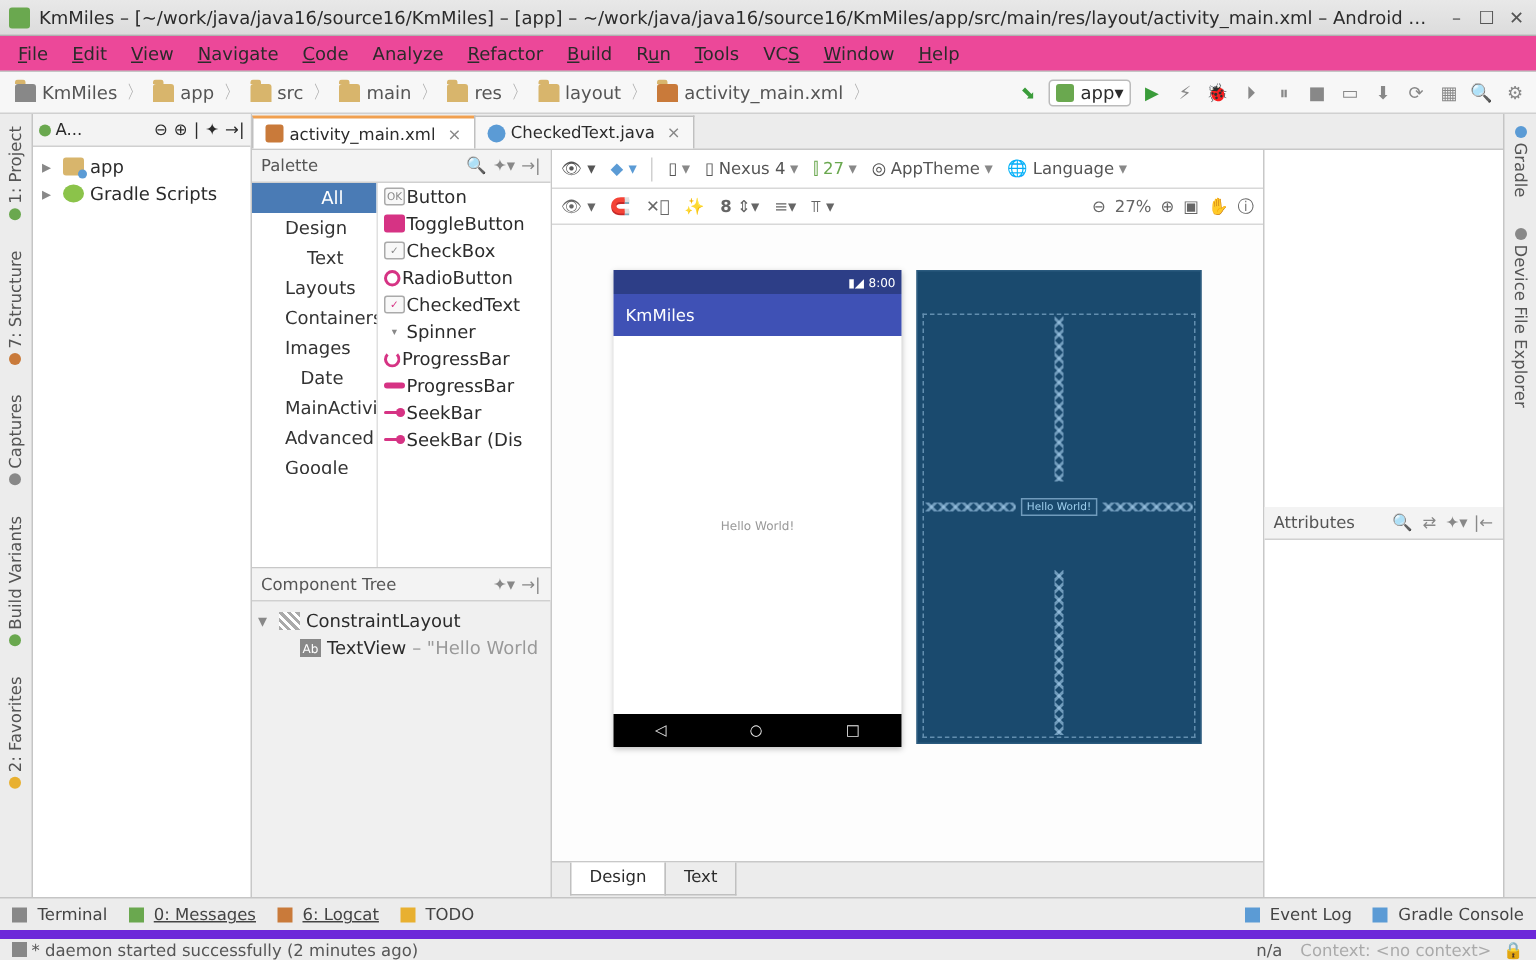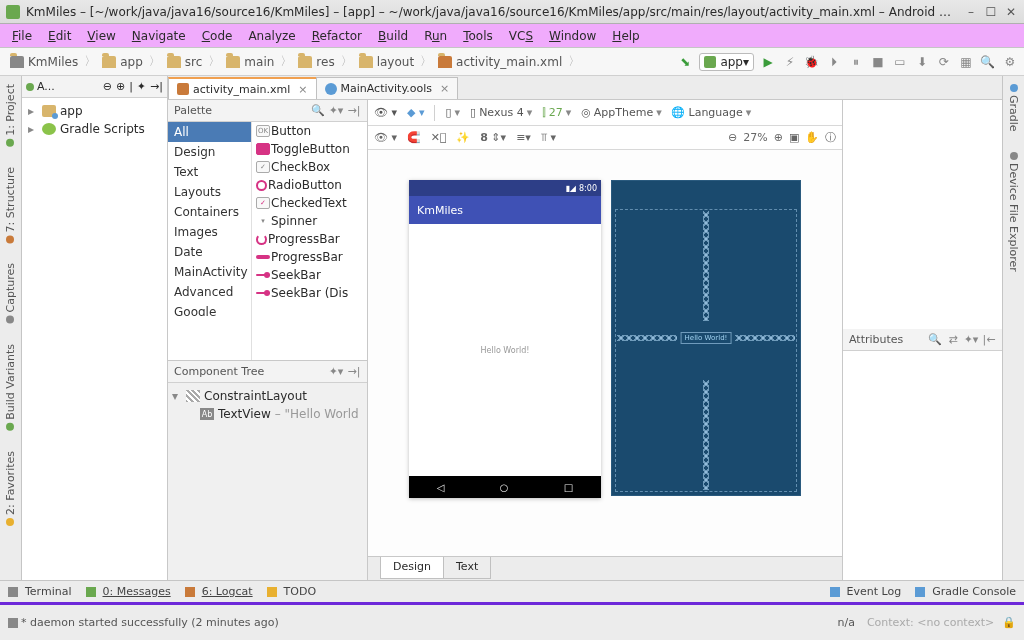--- a/index.html
+++ b/index.html
@@ -5,21 +5,21 @@
 * { box-sizing: border-box; margin: 0; padding: 0; font-family: "DejaVu Sans", "Segoe UI", Arial, sans-serif; }
 body { width: 1024px; height: 640px; overflow: hidden; background: #f0f0f0; font-size: 12px; color: #2b2b2b; display: flex; flex-direction: column; }
 
 
 .titlebar { height: 24px; background: linear-gradient(#e8e8e8,#dcdcdc); display: flex; align-items: center; padding: 0 6px; border-bottom: 1px solid #b0b0b0; }
 .titlebar .ticon { width: 14px; height: 14px; margin-right: 6px; background: #6aa84f; border-radius: 2px; display:inline-block; }
 .titlebar .title { flex: 1; font-size: 12px; white-space: nowrap; overflow: hidden; text-overflow: ellipsis; }
 .titlebar .winbtn { width:14px; height:14px; margin-left:6px; display:flex; align-items:center; justify-content:center; color:#555; }
 
 
-.menubar { height: 24px; background: #f0abfc; display:flex; align-items:center; padding: 0 4px; border-bottom:1px solid #c5c5c5; }
+.menubar { height: 24px; background: #ec4899; display:flex; align-items:center; padding: 0 4px; border-bottom:1px solid #c5c5c5; }
 .menubar .mitem { padding: 2px 8px; cursor: default; }
 .menubar .mitem u { text-decoration: underline; }
 
 
 .navrow { height: 28px; background:#f7f7f7; border-bottom:1px solid #d0d0d0; display:flex; align-items:center; padding:0 6px; }
 .crumbs { display:flex; align-items:center; flex:1; overflow:hidden; }
 .crumb { display:flex; align-items:center; padding:0 4px; color:#555; }
 .crumb .ficon { width:14px; height:12px; background:#d8b56c; border-radius:2px 2px 0 0; margin-right:4px; position:relative; }
 .crumb .ficon::before { content:""; position:absolute; top:-3px; left:0; width:7px; height:3px; background:#d8b56c; border-radius:2px 2px 0 0; }
 .crumb.project .ficon { background:#888; }
@@ -62,21 +62,21 @@
 .edtab .x { color:#888; margin-left:4px; }
 
 
 .layed { flex:1; display:flex; min-height:0; }
 .palettecol { width:200px; display:flex; flex-direction:column; border-right:1px solid #c8c8c8; }
 .panelhdr { height:22px; background:#f3f3f3; border-bottom:1px solid #d0d0d0; display:flex; align-items:center; padding:0 6px; font-size:11px; color:#555; gap:4px; }
 .panelhdr .spacer { flex:1; }
 .panelhdr .hicon { width:14px; height:14px; color:#888; display:flex; align-items:center; justify-content:center; }
 .palbody { flex:1; display:flex; min-height:0; }
 .palcats { width:84px; background:#fff; border-right:1px solid #e0e0e0; overflow:hidden; }
-.palcat { padding:3px 6px; font-size:12px; color:#333; }
+.palcat { padding:3px 22px; font-size:12px; color:#333;text-align:right; }
 .palcat.sel { background:#4a7bb5; color:#fff; }
 .palitems { flex:1; background:#fff; overflow:hidden; }
 .palitem { display:flex; align-items:center; gap:1px; padding:2px 4px; font-size:12px; }
 .palitem .pi { width:14px; height:12px; border:1px solid #aaa; border-radius:2px; font-size:7px; display:flex; align-items:center; justify-content:center; color:#888; background:#f8f8f8;}
 .palitem.tog .pi { background:#d63384; border-color:#d63384; }
 .palitem.rad .pi { border-radius:50%; border:2px solid #d63384; background:#fff; width:11px; height:11px; }
 .palitem.chk .pi { border-radius:2px; }
 .palitem.prog1 .pi { border:2px solid #d63384; border-top-color:transparent; border-radius:50%; width:11px; height:11px; background:transparent;}
 .palitem.prog2 .pi { background:#d63384; border:none; height:4px; border-radius:2px; }
 .palitem.seek .pi { border:none; height:2px; background:#d63384; position:relative; overflow:visible; }
@@ -128,21 +128,21 @@
 .dtabs { height:24px; background:#ececec; border-top:1px solid #c8c8c8; display:flex; align-items:flex-start; padding-left:12px; }
 .dtab { height:22px; padding:3px 12px; border:1px solid #c0c0c0; border-top:none; background:#ededed; margin-right:-1px; font-size:11px; }
 .dtab.active { background:#fff; }
 
 
 .bottomstrip { height:22px; background:#ececec; border-top:1px solid #c5c5c5; display:flex; align-items:center; padding:0 8px; gap:14px; font-size:11px; color:#444; }
 .bottomstrip .spacer { flex:1; }
 .bottomstrip .bitem { display:flex; align-items:center; gap:4px; }
 
 
-.statusbar { height:38px; background:#ececec; border-top:3px solid #6d28d9; display:flex; align-items:center; padding:0 8px; font-size:11px; color:#555; }
+.statusbar { height:20px; background:#ececec; border-top:6px solid #6d28d9; display:flex; align-items:center; padding:0 8px; font-size:11px; color:#555; }
 .statusbar .spacer { flex:1; }
 .statusbar .ctx { color:#aaa; }
 
 .sqicon { width:10px; height:10px; background:#888; display:inline-block; margin-right:3px; }
 </style>
 </head>
 <body>
 
 <div class="titlebar">
   <span class="ticon"></span>
@@ -277,21 +277,21 @@
 
   <div class="editorarea">
     <div class="edtabs">
       <div class="edtab xml active">
           <span class="ei"></span>
           <span>activity_main.xml</span>
           <span class="x">×</span>
         </div>
       <div class="edtab java">
           <span class="ei"></span>
-          <span>MainActivity.ools</span>
+          <span>CheckedText.java</span>
           <span class="x">×</span>
         </div>
     </div>
 
     <div class="layed">
 
       <div class="palettecol">
         <div class="panelhdr">
           <span>Palette</span>
           <span class="spacer"></span>

